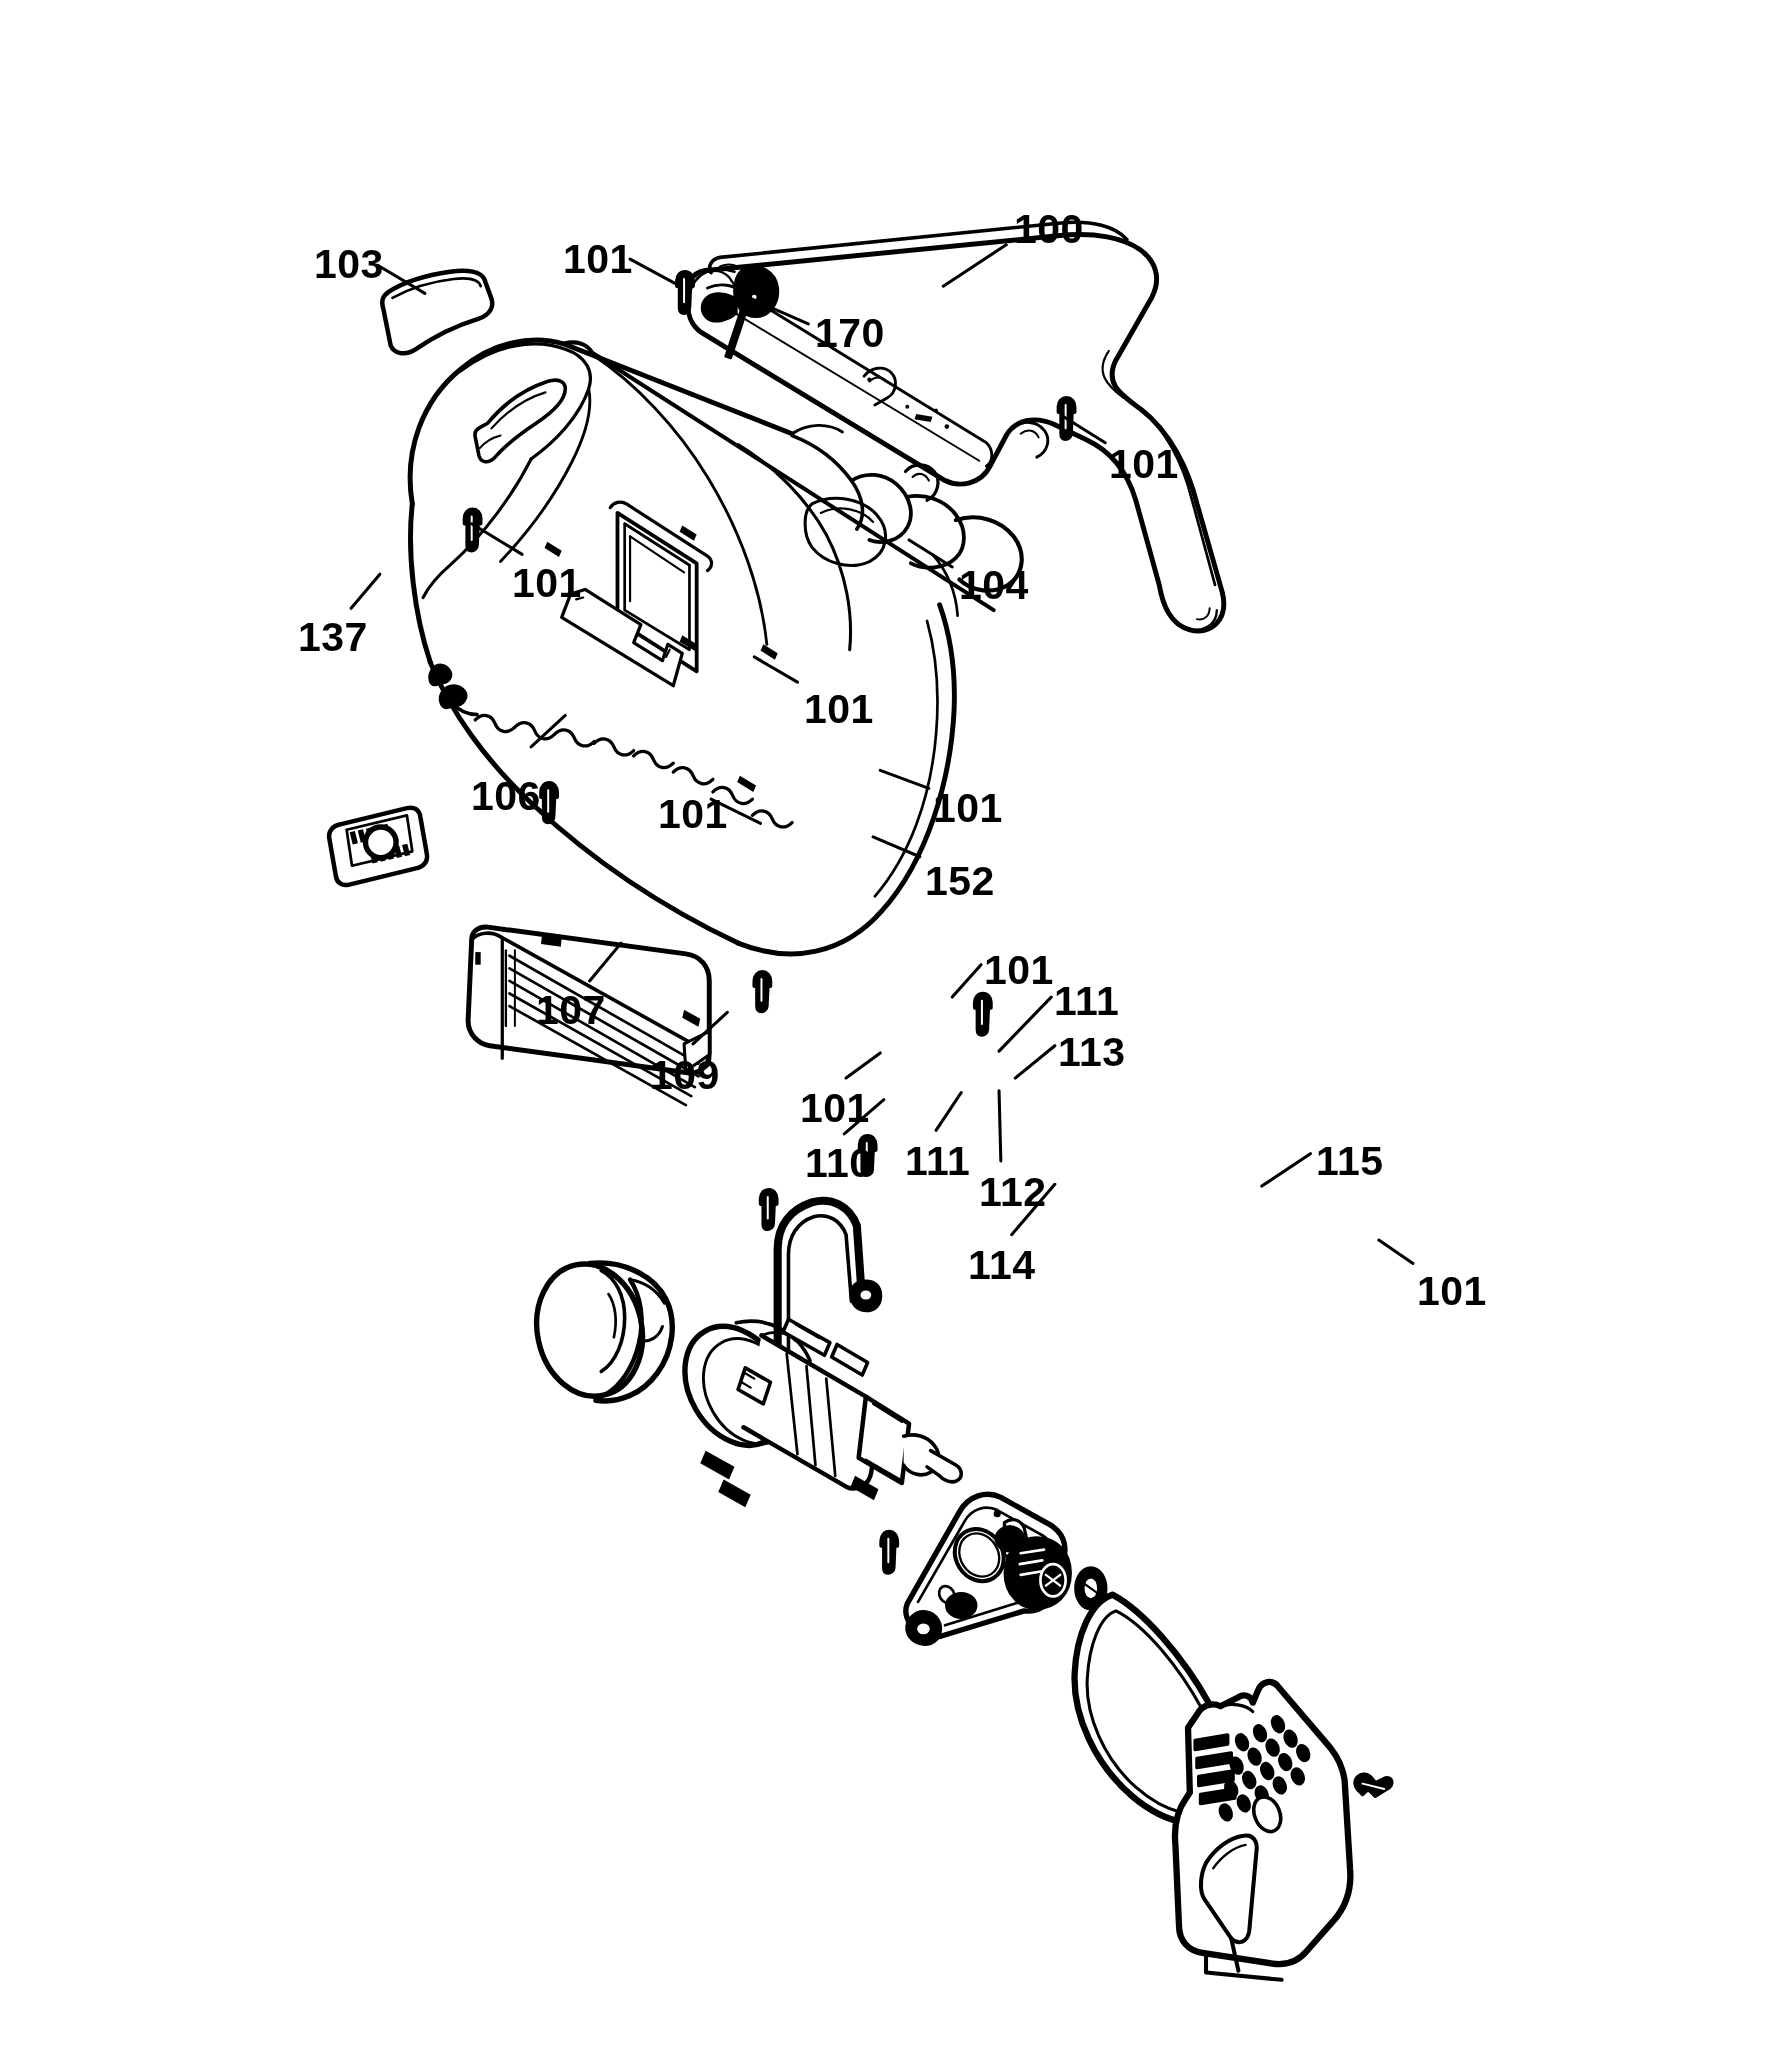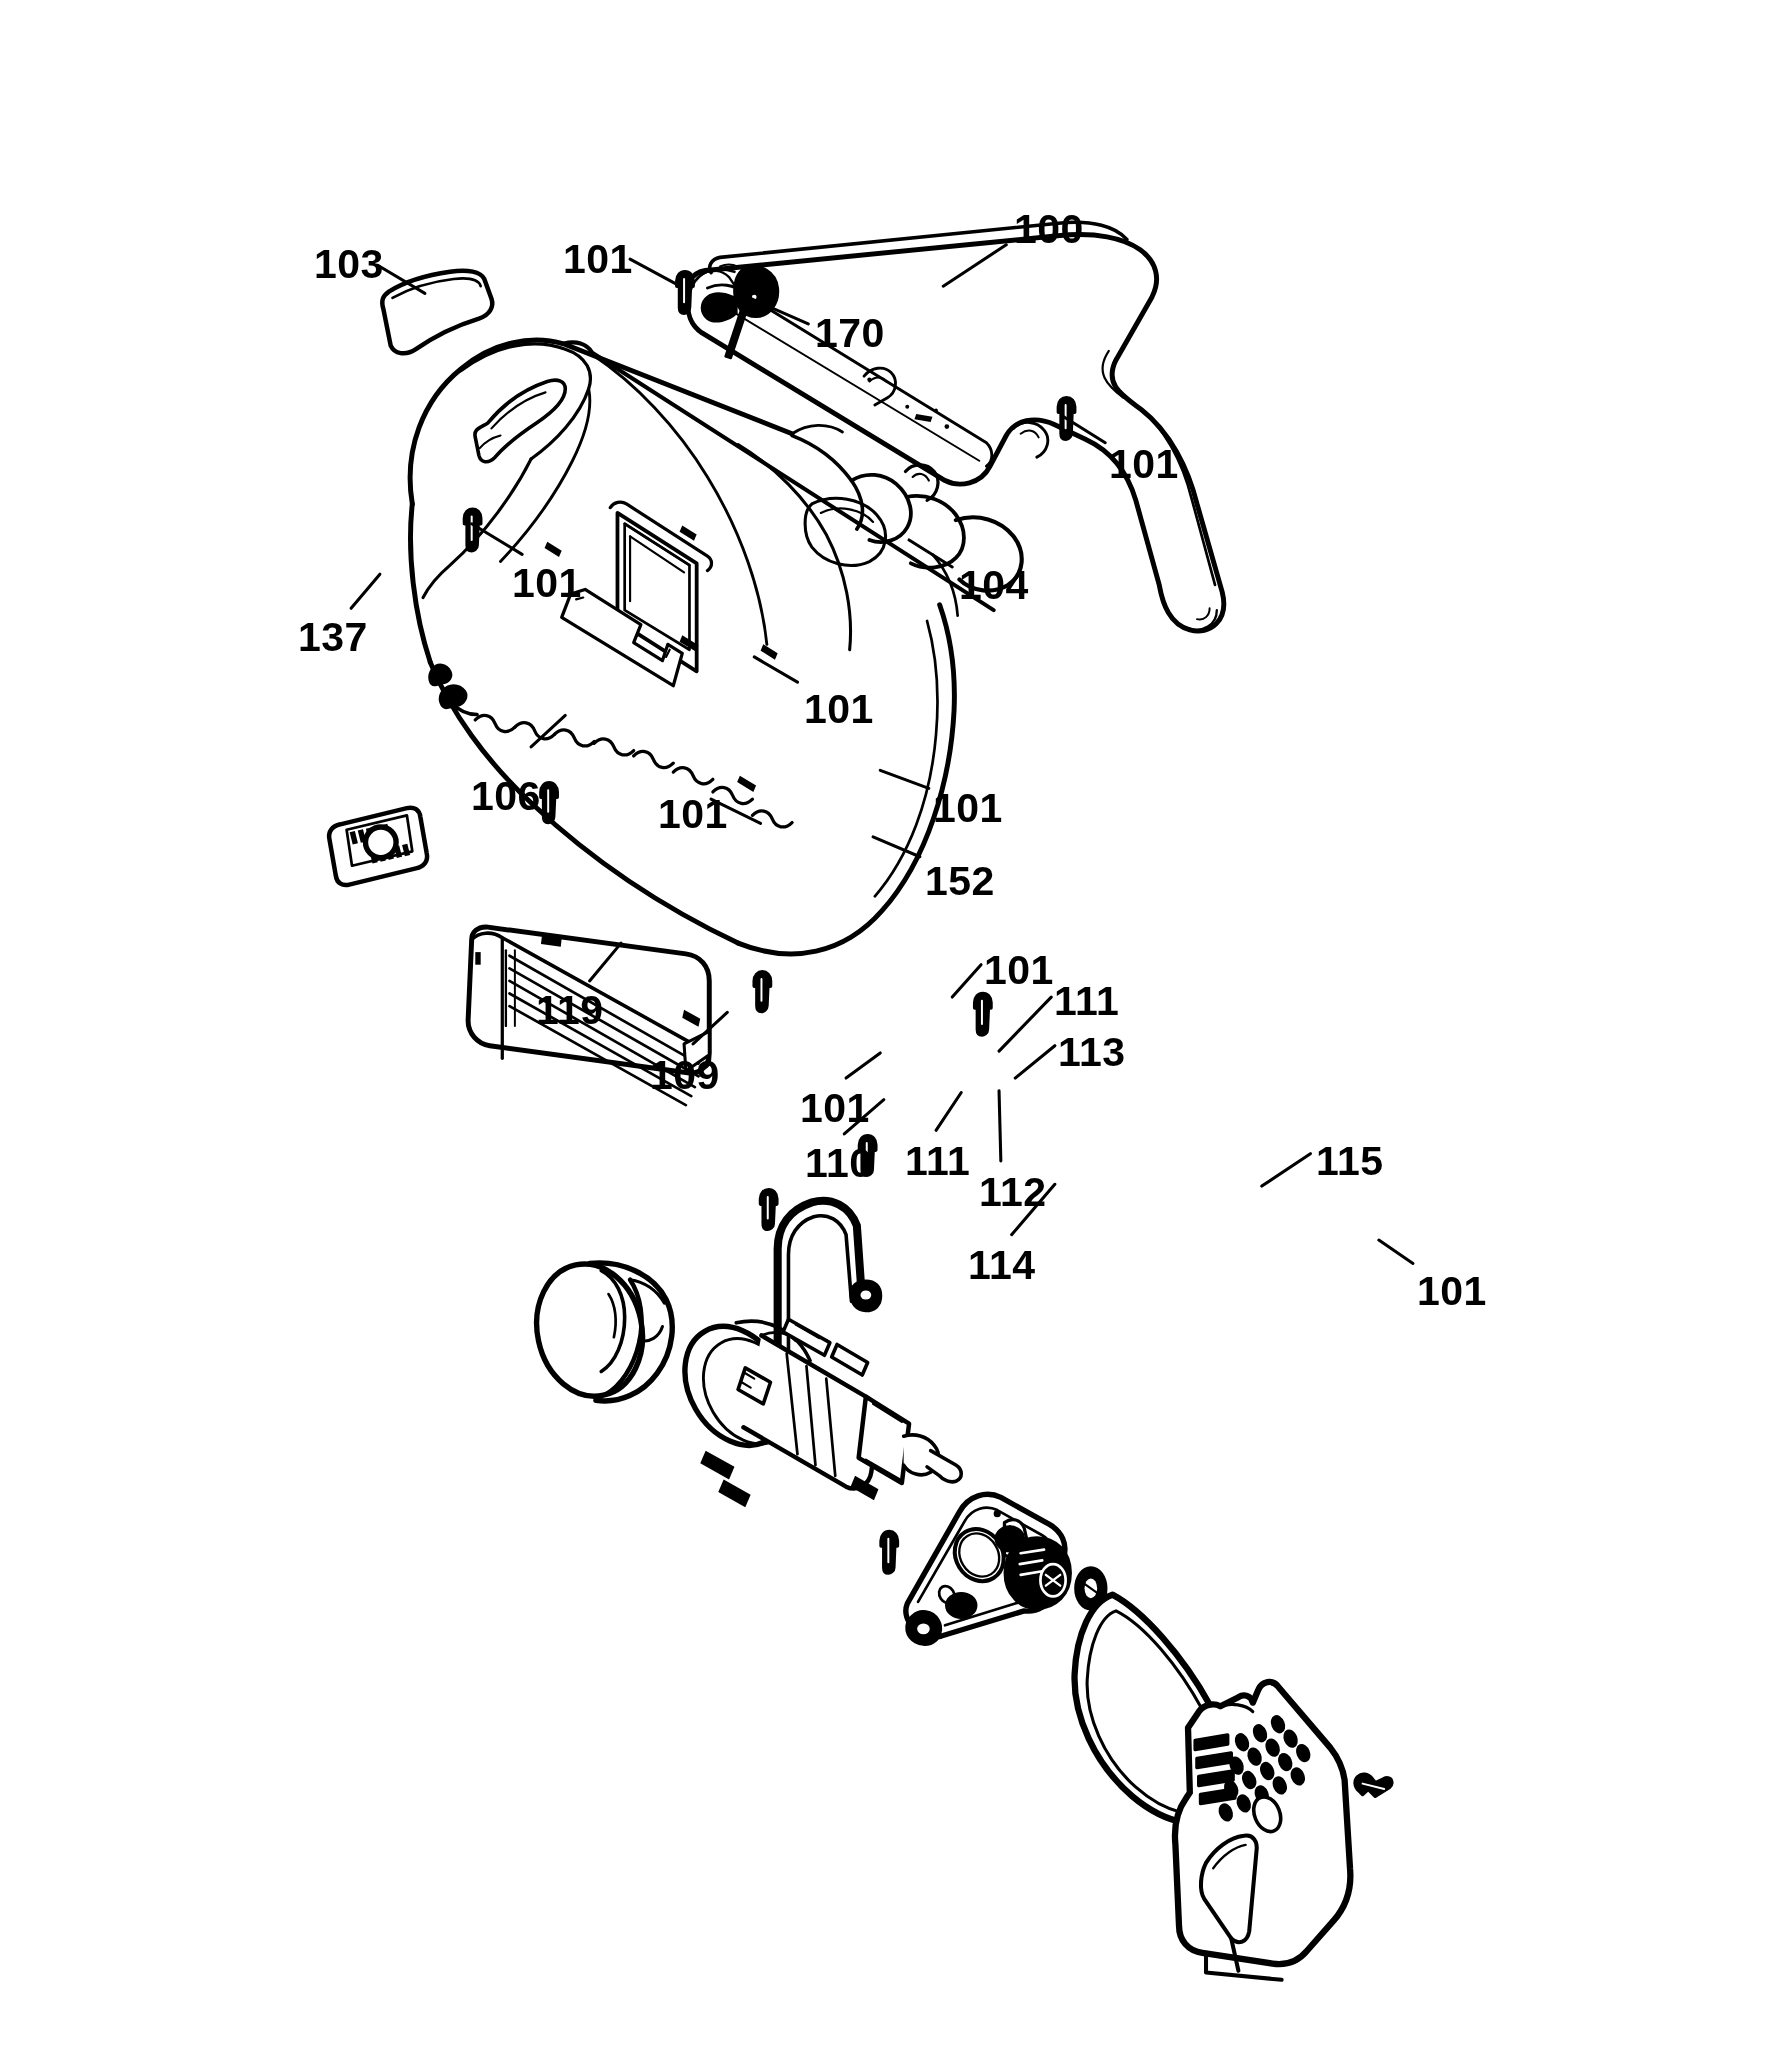--- a/index.html
+++ b/index.html
@@ -492,21 +492,21 @@
       <div class="callout" style="left: 314px; top: 244px;">103</div>
       <div class="callout" style="left: 1109px; top: 444px;">101</div>
       <div class="callout" style="left: 959px; top: 565px;">104</div>
       <div class="callout" style="left: 512px; top: 563px;">101</div>
       <div class="callout" style="left: 298px; top: 617px;">137</div>
       <div class="callout" style="left: 804px; top: 689px;">101</div>
       <div class="callout" style="left: 471px; top: 757px; margin-top: 19px;">106</div>
       <div class="callout" style="left: 658px; top: 794px;">101</div>
       <div class="callout" style="left: 933px; top: 788px;">101</div>
       <div class="callout" style="left: 925px; top: 861px;">152</div>
-      <div class="callout" style="left: 536px; top: 990px;">119</div>
+      <div class="callout" style="left: 536px; top: 990px;">107</div>
       <div class="callout" style="left: 650px; top: 1055px; text-align: center;">109</div>
       <div class="callout" style="left: 984px; top: 950px;">101</div>
       <div class="callout" style="left: 800px; top: 1088px;">101</div>
       <div class="callout" style="left: 805px; top: 1143px;">110</div>
       <div class="callout" style="left: 1054px; top: 981px;">111</div>
       <div class="callout" style="left: 905px; top: 1141px;">111</div>
       <div class="callout" style="left: 1058px; top: 1032px;">113</div>
       <div class="callout" style="left: 979px; top: 1172px;">112</div>
       <div class="callout" style="left: 968px; top: 1245px;">114</div>
       <div class="callout" style="left: 1316px; top: 1141px; text-align: center;">115</div>

